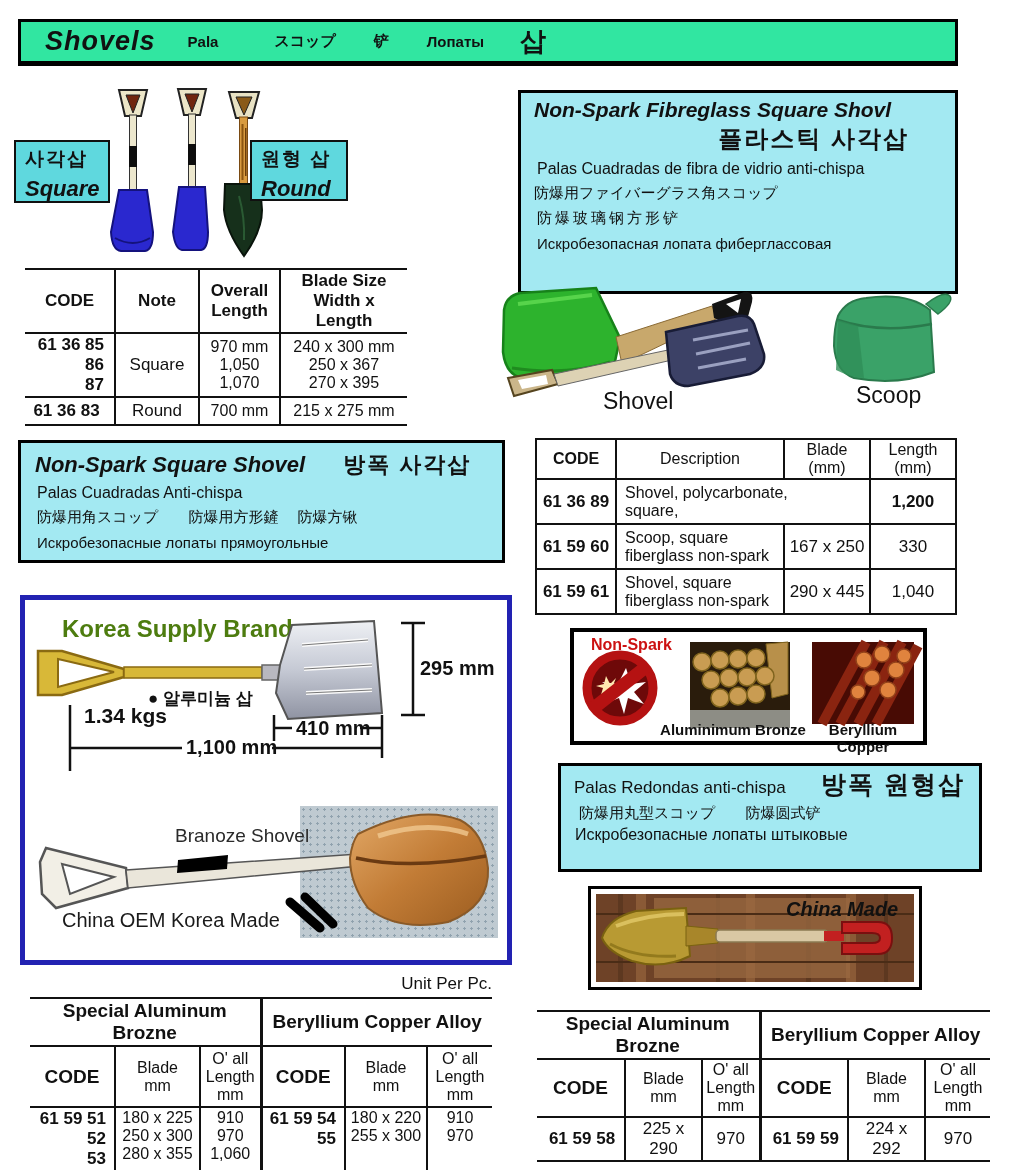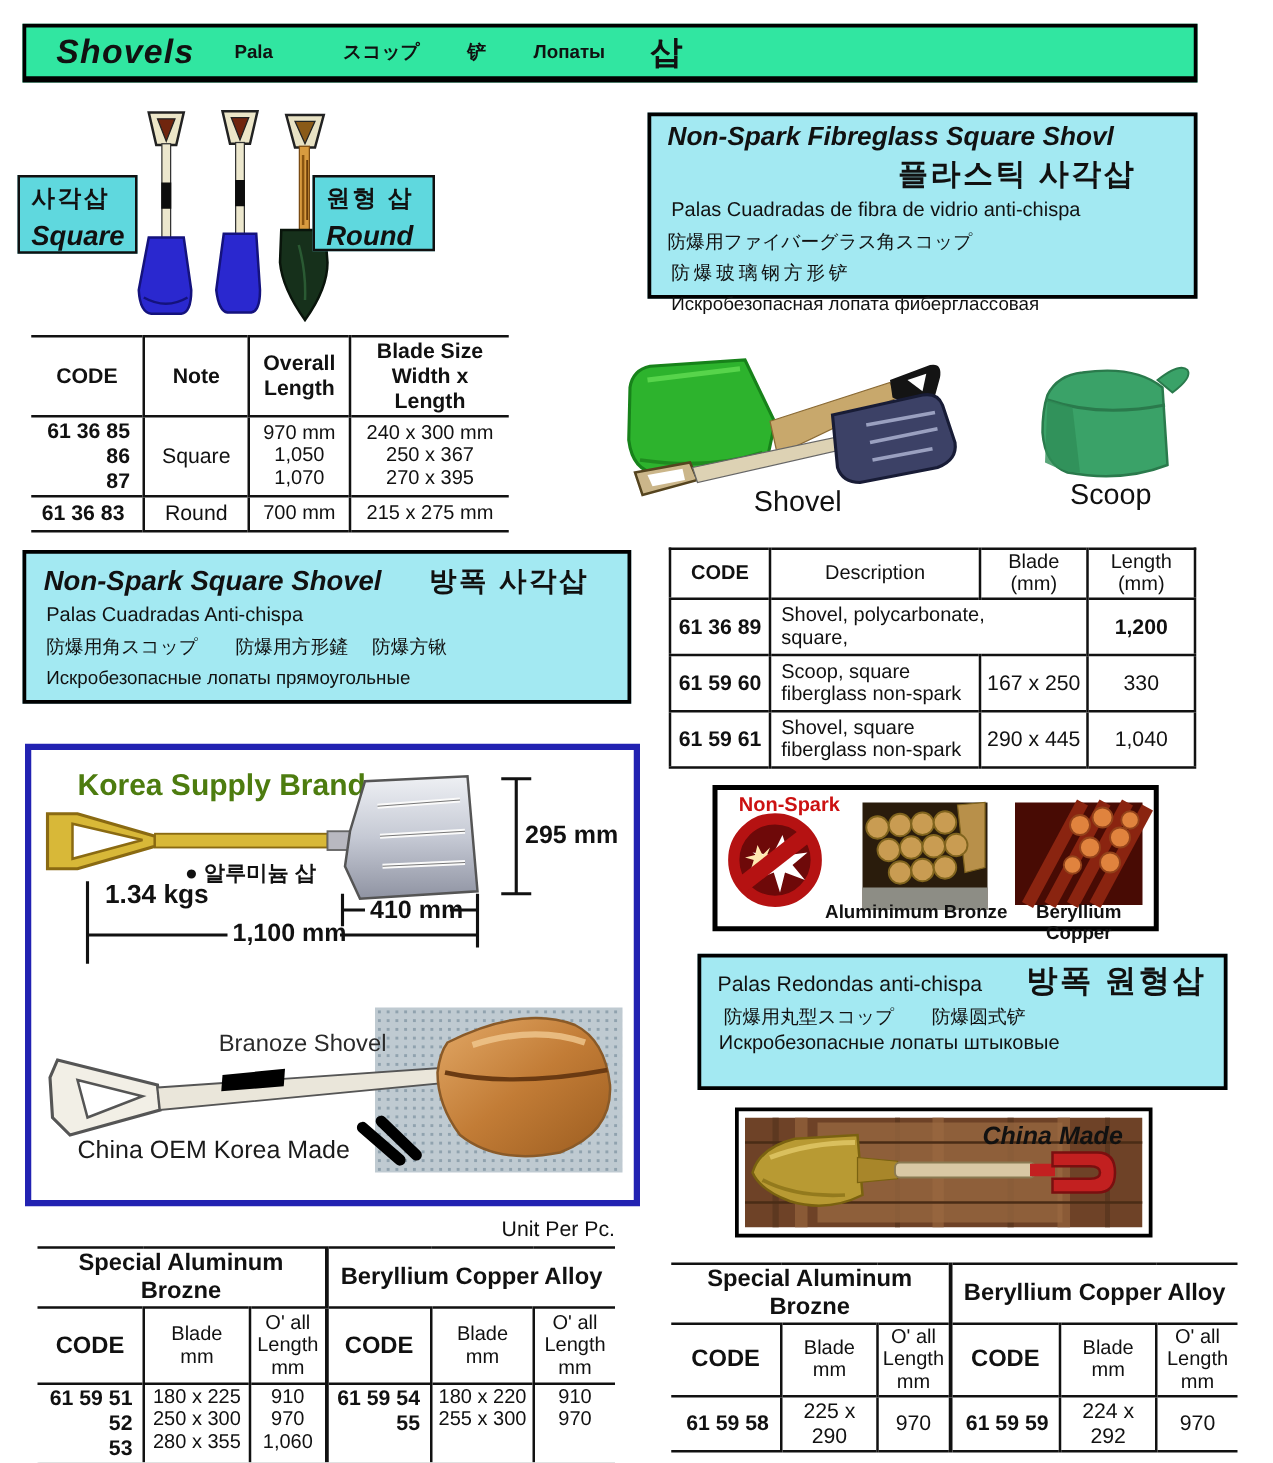--- a/index.html
+++ b/index.html
@@ -21,21 +21,21 @@
   #header-bar .lang.ru { margin-left:38px; }
   #header-bar .lang.ko { margin-left:36px; font-size:26px; }
 
   
   .tag-box { background:#5fd8de; border:2px solid #101010; padding:4px 8px 4px 9px; }
   .tag-box .ko { font-size:19px; font-weight:bold; letter-spacing:2px; }
   .tag-box .en { font-size:22px; font-weight:bold; font-style:italic; margin-top:4px; }
 
   
   .info-box { background:#a3e9f2; border:3px solid #000; }
-  #fibre-box { left:518px; top:90px; width:440px; height:149px; }
+  #fibre-box { left:518px; top:90px; width:440px; height:204px; }
   #fibre-box .t   { font-size:21px; padding:5px 0 0 13px; }
   #fibre-box .tko { font-size:24px; font-weight:bold; text-align:right; padding-right:46px; margin-top:1px; letter-spacing:2px;}
   #fibre-box .l1  { font-size:16px; padding-left:16px; margin-top:5px; }
   #fibre-box .l2  { font-size:15px; padding-left:13px; margin-top:6px; }
   #fibre-box .l3  { font-size:15px; padding-left:16px; margin-top:6px; letter-spacing:3px; }
   #fibre-box .l4  { font-size:15px; padding-left:16px; margin-top:7px; }
 
   #square-box { left:18px; top:440px; width:487px; height:123px; }
   #square-box .row1 { display:flex; align-items:baseline; padding:7px 0 0 14px; }
   #square-box .t   { font-size:22px; }

